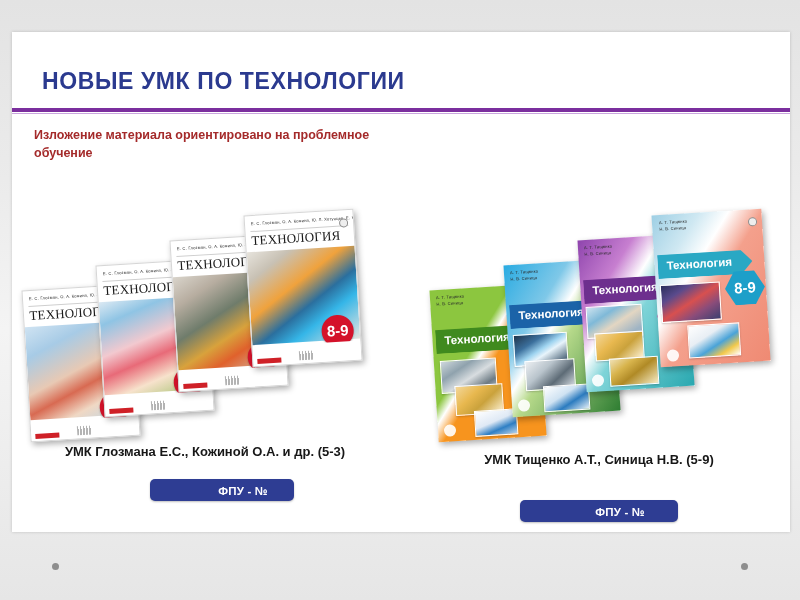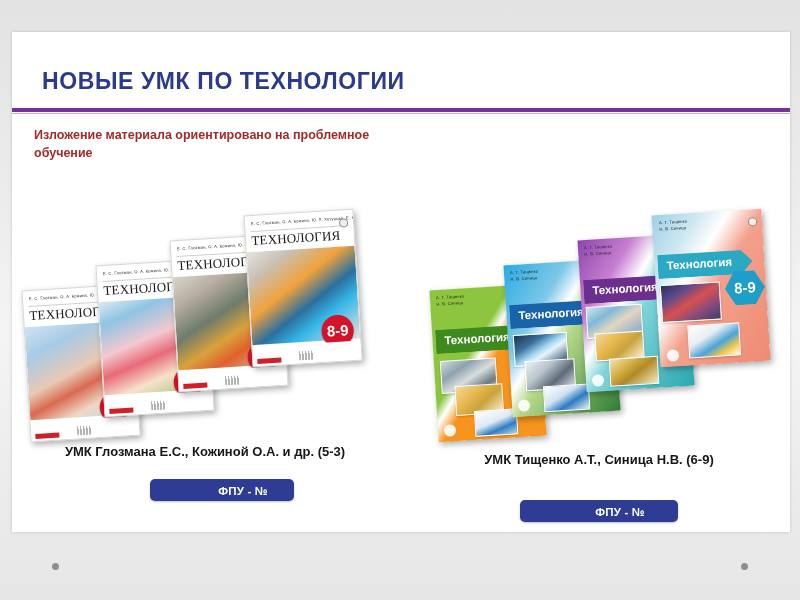--- a/index.html
+++ b/index.html
@@ -353,21 +353,21 @@
       <div class="book-authors" style="color:#2b2b2b; white-space:pre-line;">А. Т. Тищенко
 Н. В. Синица</div>
       <div class="pub-mark"></div>
       <div class="rtl" style="background:#2aa8c4;">Технология</div>
       <div class="ph ph-srv" style="left:4%; top:46%; width:52%; height:24%;"></div>
       <div class="ph ph-chip" style="left:26%; top:74%; width:46%; height:20%;"></div>
       <div class="hexnum" style="right:1%; top:40%; width:40px; height:34px; font-size:15px; background:#1d9fc9;">8-9</div>
       <div class="vg"></div>
     </div>
 
-    <div id="caption-right" class="col-caption">УМК Тищенко А.Т., Синица Н.В. (6-9)</div>
+    <div id="caption-right" class="col-caption">УМК Тищенко А.Т., Синица Н.В. (5-9)</div>
     <button id="fpu-right" class="fpu-btn">ФПУ - № 1.2.7.1.3.1-4</button>
 
   </div>
 
   <div id="nav-prev" class="nav-dot"></div>
   <div id="nav-next" class="nav-dot"></div>
 
 </div>
 
 </body></html>

